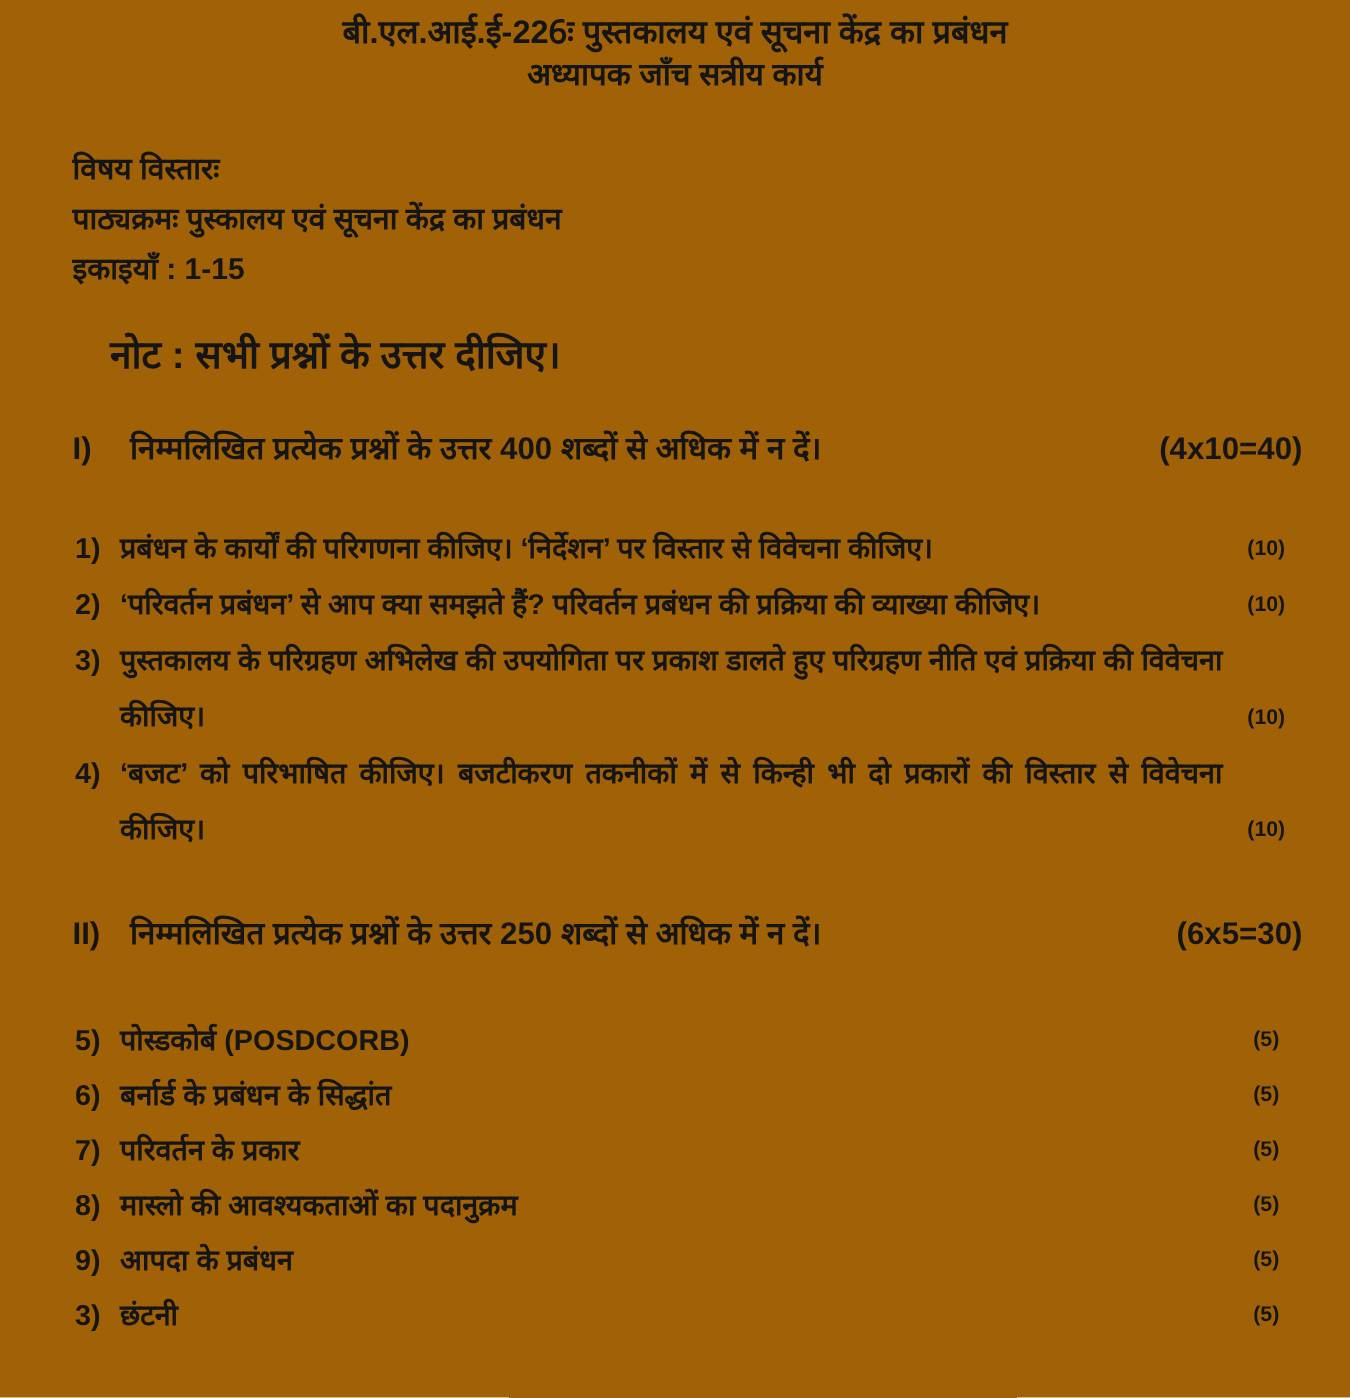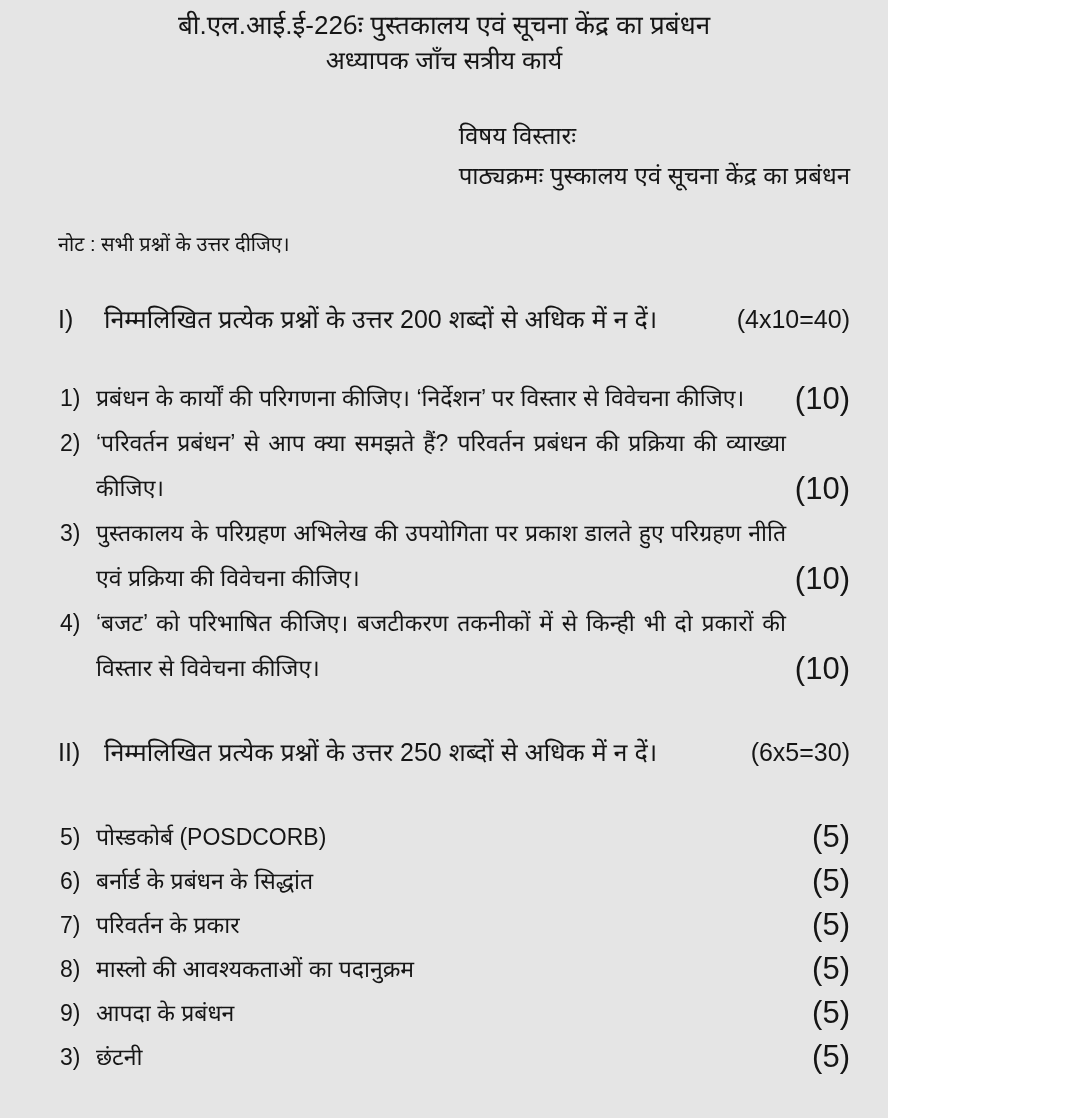--- a/index.html
+++ b/index.html
@@ -2,56 +2,56 @@
 <html><head>
 <meta charset="utf-8">
 <style>
   html, body {
     margin: 0;
     padding: 0;
     background: #ffffff;
   }
   .page {
     position: relative;
-    width: 888px;
+    width: 1080px;
     height: 1118px;
-    background: #e5e5e5;
+    background: #a16207;
     overflow: hidden;
     color: #151515;
     font-family: "Liberation Sans", sans-serif;
-    font-weight: 400;
+    font-weight: 700;
     box-sizing: border-box;
   }
   
   .title-block {
     padding-top: 8px;
     text-align: center;
     line-height: 35px;
   }
   .title-main { font-size: 26px; }
   .title-sub  { font-size: 25px; }
 
   
   .meta {
     margin-top: 38px;
     padding: 0 38px 0 58px;
     display: flex;
-    justify-content: flex-end;
+    justify-content: space-between;
     font-size: 24px;
     line-height: 40px;
     gap: 13px;
   }
   .meta-left  { text-align: left; }
   .meta-right { text-align: right; }
 
   
   .note {
     margin-top: 32px;
-    padding-left: 58px;
-    font-size: 20px;
+    padding-left: 88px;
+    font-size: 31px;
     line-height: 32px;
   }
 
   
   .section-head {
     display: flex;
     align-items: baseline;
     padding: 0 38px 0 58px;
     font-size: 25px;
     line-height: 34px;
@@ -74,47 +74,48 @@
   .q-list.two .q-row { line-height: 44px; }
   .q-num  { flex: 0 0 36px; font-size: 23px; }
   .q-text {
     flex: 1 1 auto;
     font-size: 23px;
     text-align: justify;
     padding-right: 6px;
   }
   .q-marks {
     flex: 0 0 58px;
-    font-size: 31px;
-    text-align: right;
+    font-size: 17px;
+    text-align: center;
     align-self: flex-end;
   }
 </style>
 </head>
 <body>
 
 <div class="page">
 
   <div class="title-block">
     <div class="title-main">बी.एल.आई.ई-226ः पुस्तकालय एवं सूचना केंद्र का प्रबंधन</div>
     <div class="title-sub">अध्यापक जाँच सत्रीय कार्य</div>
   </div>
 
   <div class="meta">
     <div class="meta-left">
       <div>विषय विस्तारः</div>
       <div>पाठ्यक्रमः पुस्कालय एवं सूचना केंद्र का प्रबंधन</div>
+      <div>इकाइयाँ : 1-15</div>
     </div>
   </div>
 
   <div class="note">नोट : सभी प्रश्नों के उत्तर दीजिए।</div>
 
   <div class="section-head first">
     <span class="sec-num">I)</span>
-    <span class="sec-text">निम्मलिखित प्रत्येक प्रश्नों के उत्तर 200 शब्दों से अधिक में न दें।</span>
+    <span class="sec-text">निम्मलिखित प्रत्येक प्रश्नों के उत्तर 400 शब्दों से अधिक में न दें।</span>
     <span class="sec-marks">(4x10=40)</span>
   </div>
 
   <div class="q-list one">
     <div class="q-row">
       <span class="q-num">1)</span>
       <span class="q-text">प्रबंधन के कार्यों की परिगणना कीजिए। ‘निर्देशन’ पर विस्तार से विवेचना कीजिए।</span>
       <span class="q-marks">(10)</span>
     </div>
     <div class="q-row">

